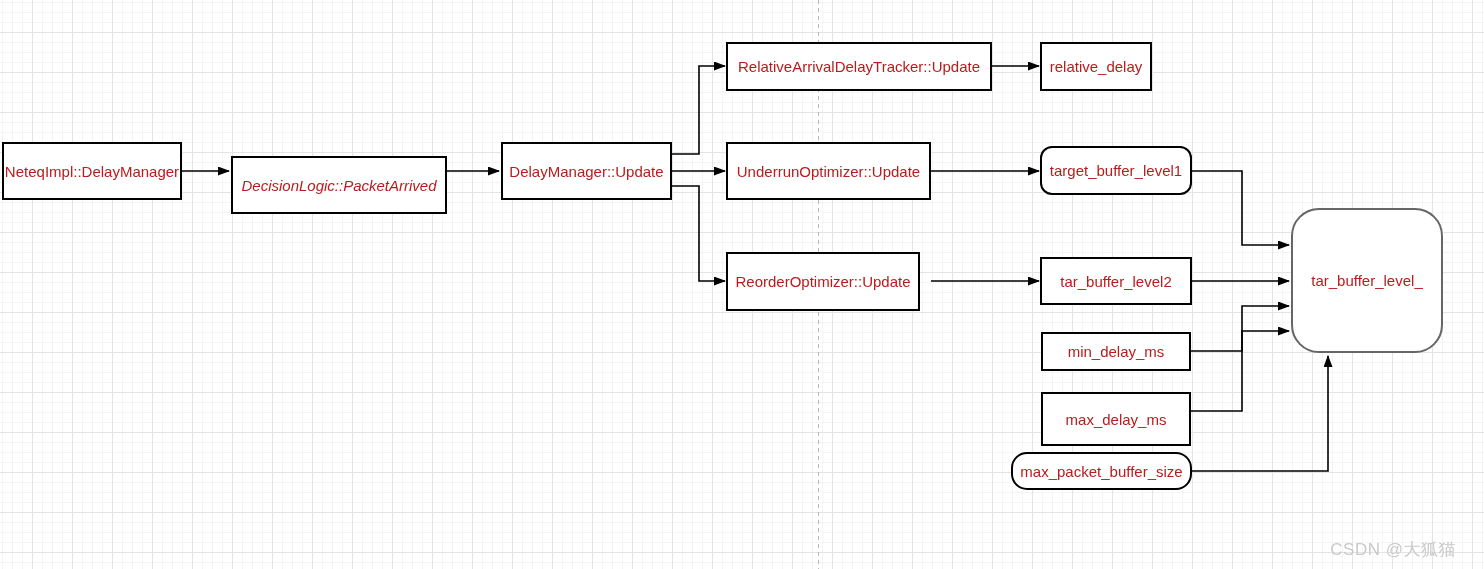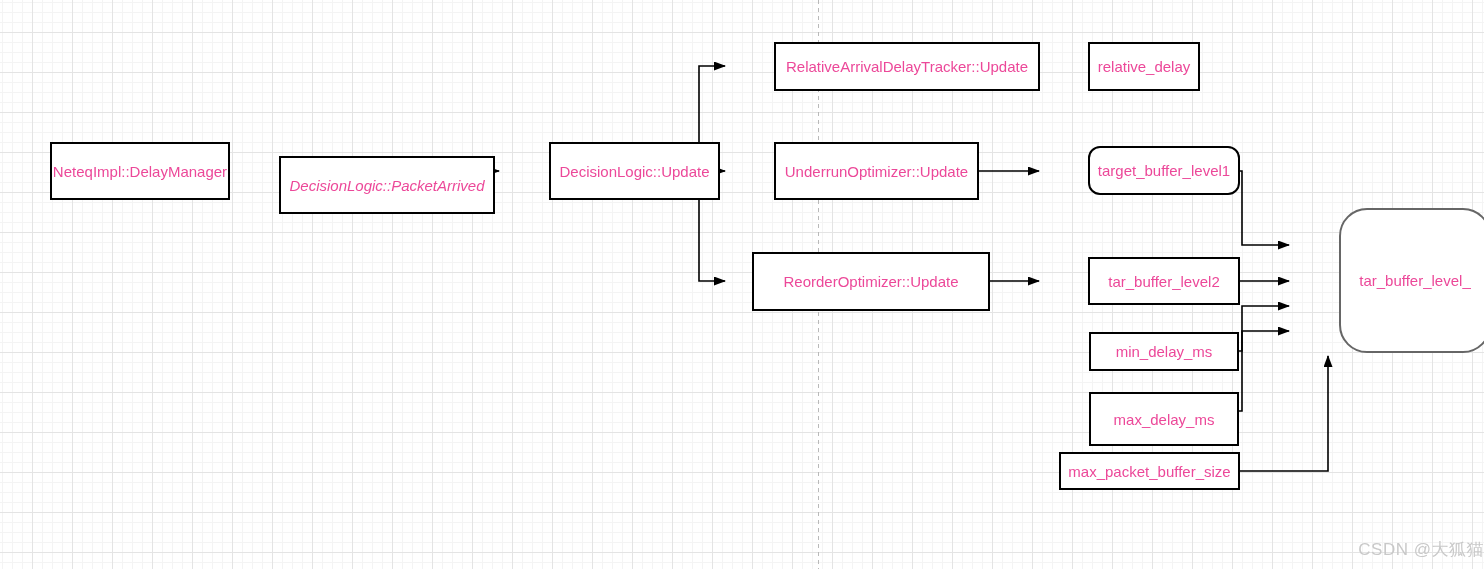--- a/index.html
+++ b/index.html
@@ -29,34 +29,33 @@
   }
   .node {
     position: absolute;
     box-sizing: border-box;
     background: #ffffff;
     border: 2px solid #000000;
     display: flex;
     align-items: center;
     justify-content: center;
     font-size: 15px;
-    color: #ec4899;
+    color: #b91c1c;
     white-space: nowrap;
     line-height: 1;
     text-align: center;
-    margin-left: 48px;
   }
   .node.rounded {
     border-radius: 28px;
     border-color: #666666;
     text-align: center;
   }
   .watermark {
     position: absolute;
-    right: 0;
+    right: 28px;
     top: 538px;
     font-size: 17px;
     color: #c9c9c9;
     letter-spacing: 0.5px;
     white-space: nowrap;
   }
 </style>
 </head>
 <body>
 
@@ -85,37 +84,37 @@
       <path d="M 1190 351 H 1242 V 306 H 1289"></path>
       <path d="M 1190 411 H 1242 V 331 H 1289"></path>
       <path d="M 1192 471 H 1328 V 356"></path>
     </g>
   </svg>
 
   <div class="node" style="left:2px; top:142px; width:180px; height:58px;">NeteqImpl::DelayManager</div>
 
   <div class="node" style="left:231px; top:156px; width:216px; height:58px;font-style:italic;">DecisionLogic::PacketArrived</div>
 
-  <div class="node" style="left:501px; top:142px; width:171px; height:58px;">DecisionLogic::Update</div>
+  <div class="node" style="left:501px; top:142px; width:171px; height:58px;">DelayManager::Update</div>
 
   <div class="node" style="left:726px; top:42px; width:266px; height:49px;">RelativeArrivalDelayTracker::Update</div>
 
   <div class="node" style="left:726px; top:142px; width:205px; height:58px;">UnderrunOptimizer::Update</div>
 
-  <div class="node" style="left:704px; top:252px; width:238px; height:59px;">ReorderOptimizer::Update</div>
+  <div class="node" style="left:726px; top:252px; width:194px; height:59px;">ReorderOptimizer::Update</div>
 
   <div class="node" style="left:1040px; top:42px; width:112px; height:49px;">relative_delay</div>
 
   <div class="node" style="left:1040px; top:146px; width:152px; height:49px;border-radius:12px;">target_buffer_level1</div>
 
   <div class="node" style="left:1040px; top:257px; width:152px; height:48px;">tar_buffer_level2</div>
 
   <div class="node" style="left:1041px; top:332px; width:150px; height:39px;">min_delay_ms</div>
 
   <div class="node" style="left:1041px; top:392px; width:150px; height:54px;">max_delay_ms</div>
 
-  <div class="node" style="left:1011px; top:452px; width:181px; height:38px;">max_packet_buffer_size</div>
+  <div class="node" style="left:1011px; top:452px; width:181px; height:38px;border-radius:16px;">max_packet_buffer_size</div>
 
   <div class="node rounded" style="left:1291px; top:208px; width:152px; height:145px;">tar_buffer_level_</div>
 
   <div class="watermark">CSDN @大狐猫</div>
 
 </div>
 
 </body></html>

